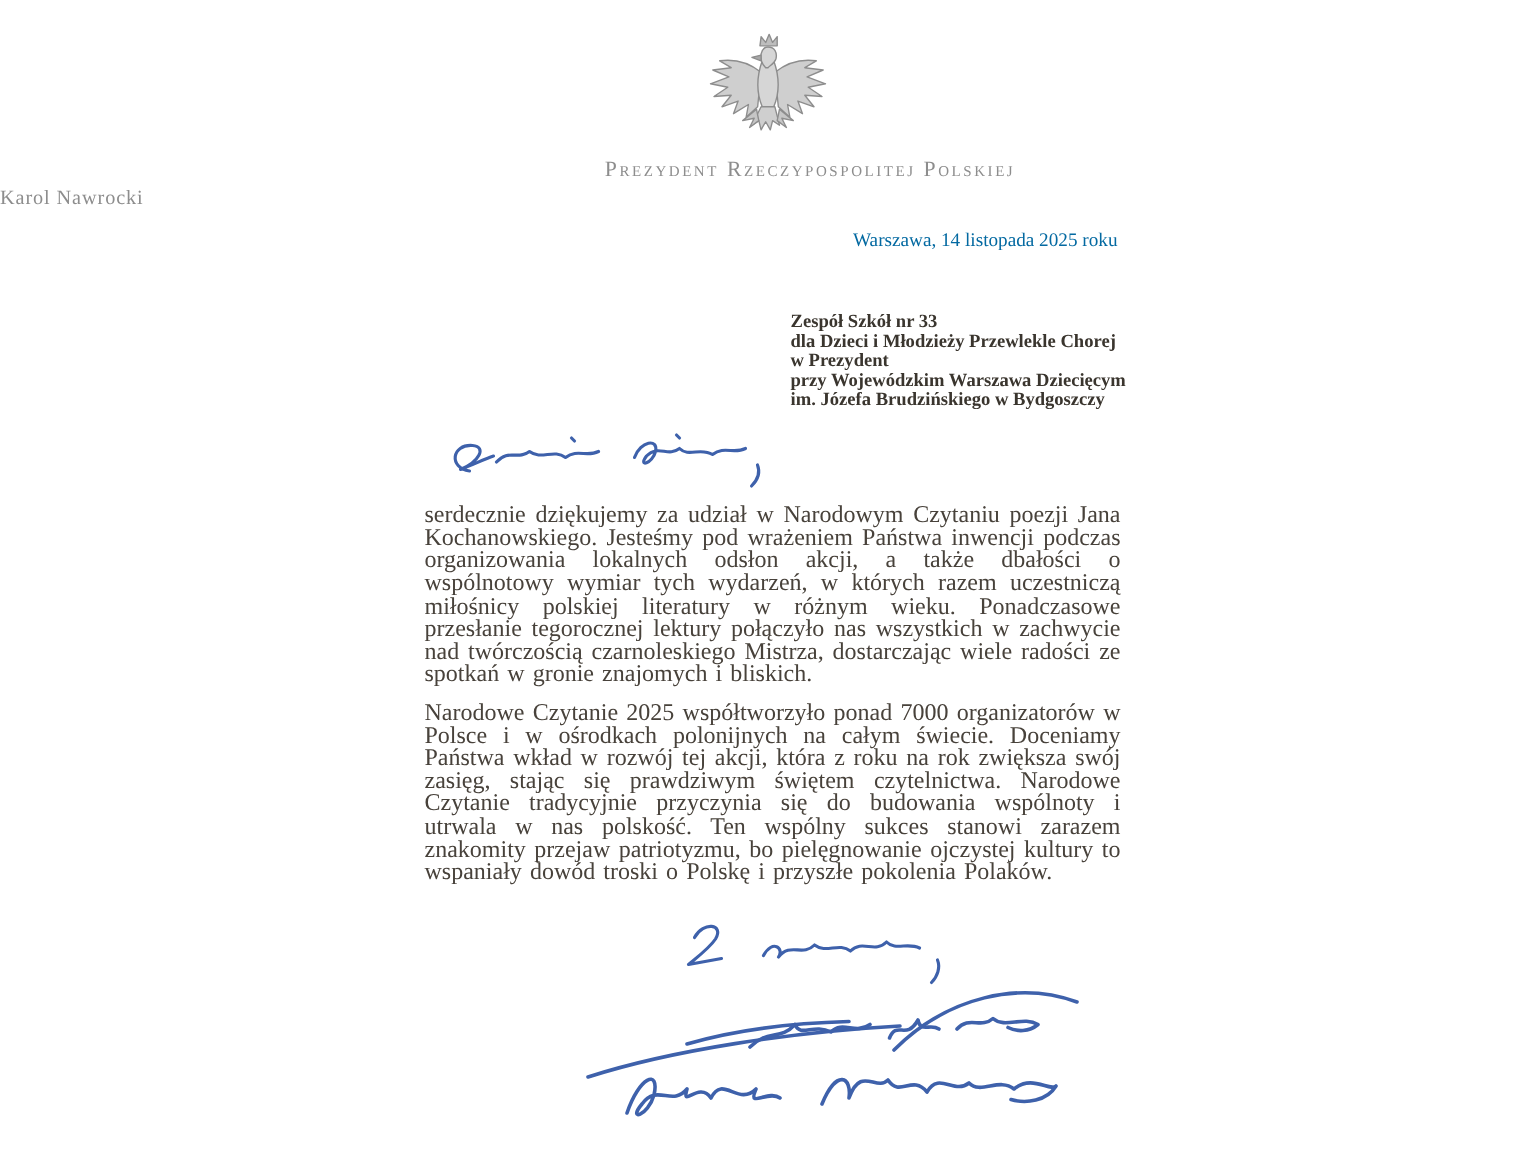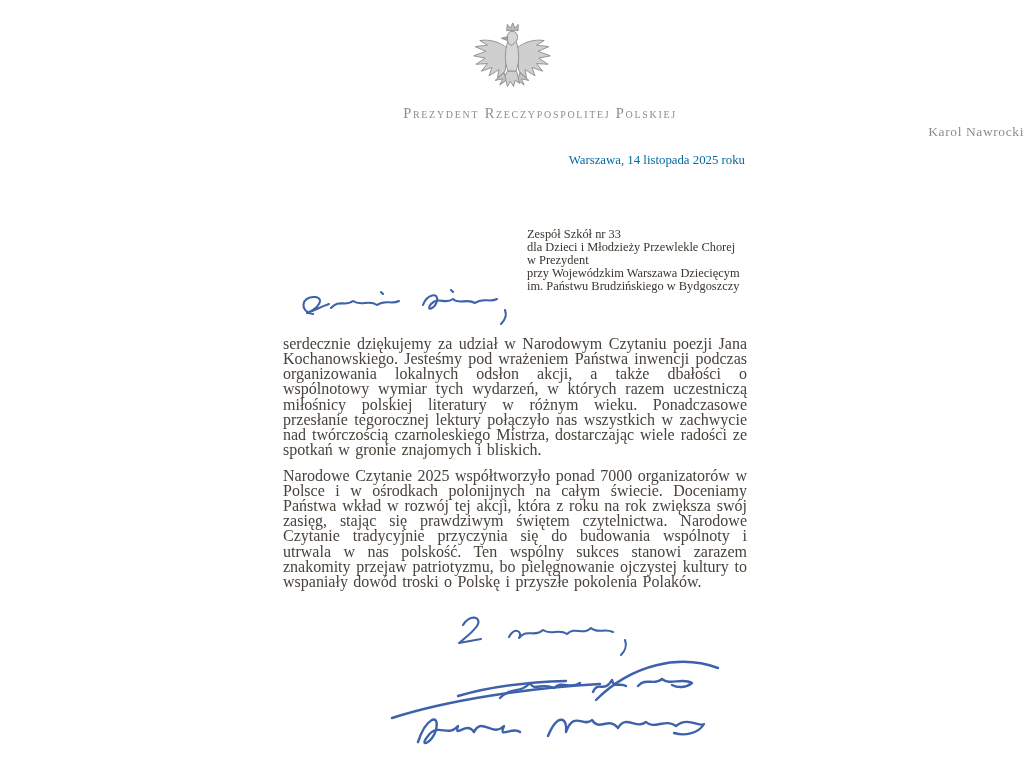--- a/index.html
+++ b/index.html
@@ -7,31 +7,31 @@
     position:relative; width:1024px; height:768px; background:#ffffff;
     font-family:"Liberation Serif", serif; overflow:hidden;
   }
   
   .emblem { position:absolute; left:466px; top:22px; width:92px; height:80px; }
   .lh-title {
     position:absolute; top:105px; left:0; width:1024px; text-align:center;
     font-variant:small-caps; letter-spacing:1.7px; font-size:14.5px; color:#8d8d8d;padding-left:28px;
   }
   .lh-name {
-    position:absolute; top:124px; left:0; width:1024px; text-align:right;
+    position:absolute; top:124px; left:0; width:1024px; text-align:left;
     font-size:13.5px; color:#8d8d8d; letter-spacing:0.6px;
   }
   .dateline {
     position:absolute; top:153px; left:283px; width:462px; text-align:right;
     font-size:12.8px; color:#0369a1;
   }
   
   .recipient {
-    position:absolute; top:228px; left:527px;
-    font-weight:normal; font-size:12.4px; line-height:12.9px; color:#3a352e;
+    position:absolute; top:208px; left:527px;
+    font-weight:bold; font-size:12.4px; line-height:12.9px; color:#3a352e;
   }
   
   .body-text {
     position:absolute; top:336px; left:283px; width:464px;
     font-size:16px; line-height:15.15px; color:#48423b;
     text-align:justify;
   }
   .body-text p { margin:0 0 10.5px 0; word-spacing:1.4px; }
   
   .hw { position:absolute; }
@@ -63,21 +63,21 @@
   <div class="lh-title">Prezydent Rzeczypospolitej Polskiej</div>
   <div class="lh-name">Karol Nawrocki</div>
 
   <div class="dateline">Warszawa, 14 listopada 2025 roku</div>
 
   <div class="recipient">
     <div>Zespół Szkół nr 33</div>
     <div>dla Dzieci i Młodzieży Przewlekle Chorej</div>
     <div>w Prezydent</div>
     <div>przy Wojewódzkim Warszawa Dziecięcym</div>
-    <div>im. Państwu Brudzińskiego w Bydgoszczy</div>
+    <div>im. Józefa Brudzińskiego w Bydgoszczy</div>
   </div>
 
   <svg class="hw hw-greeting" viewBox="0 0 238 44" role="img" aria-label="Szanowni Państwo,">
     <g stroke-width="2.1">
       <path d="M22 28 C8 26 10 10 24 11 C34 12 28 22 16 27 C24 24 32 20 38 18"></path>
       <path d="M40 22 C48 13 54 21 62 15 C70 21 78 13 86 19 C94 13 100 19 108 15"></path>
       <path d="M90 6 L92 8"></path>
       <path d="M132 19 C136 8 148 6 146 15 C144 23 134 26 140 18 C148 10 154 19 162 13 C168 19 176 12 184 17 C192 11 198 17 206 13"></path>
       <path d="M160 4 L162 6"></path>
       <path d="M214 24 C216 29 214 34 210 38"></path>

